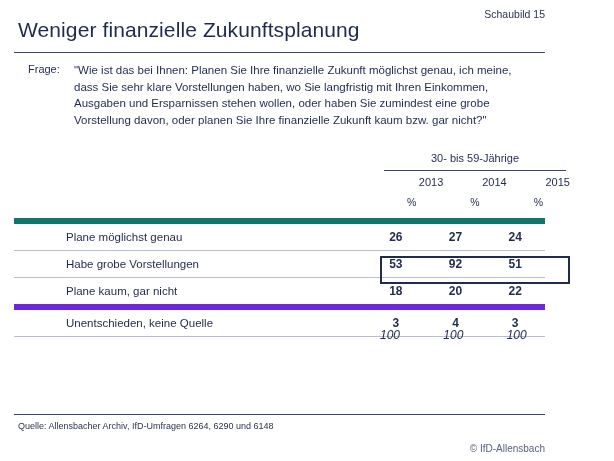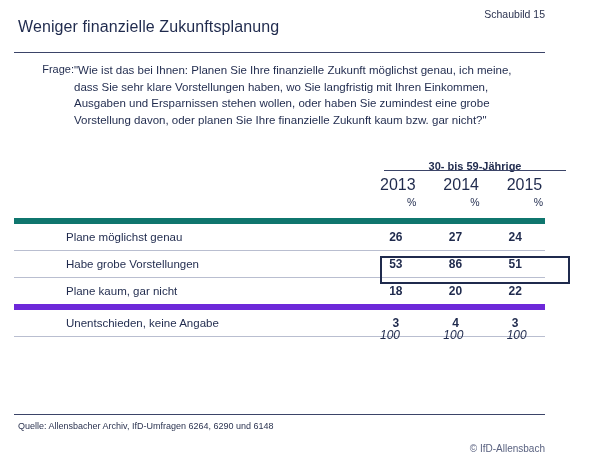--- a/index.html
+++ b/index.html
@@ -25,21 +25,21 @@
     position: absolute;
     top: 8px;
     right: 14px;
     font-size: 10.5px;
     color: #2b3350;
   }
   .title {
     position: absolute;
     top: 18px;
     left: 18px;
-    font-size: 16px;
+    font-size: 21px;
     color: #1f2a4d;
     letter-spacing: 0.1px;
   }
   .rule {
     position: absolute;
     left: 14px;
     right: 14px;
     height: 1px;
     background: #3b4468;
   }
@@ -51,64 +51,62 @@
     right: 30px;
     display: flex;
     align-items: flex-start;
   }
   .question-label {
     font-size: 11px;
     color: #1f2a4d;
     width: 46px;
     flex: 0 0 46px;
     padding-top: 1px;
-    text-align: right;
   }
   .question-text {
     font-size: 11.5px;
     line-height: 16.5px;
     color: #1f2a4d;
     flex: 1;
   }
   
   .table {
     position: absolute;
     top: 152px;
     left: 14px;
     right: 14px;
   }
   .group-head {
     position: absolute;
-    top: 8px;
+    top: 0px;
     left: 366px;
     width: 190px;
     text-align: center;
     font-size: 11px;
     color: #1f2a4d;
-    font-weight: bold;
   }
   .group-rule {
     position: absolute;
     top: 18px;
     left: 370px;
     width: 182px;
     height: 1px;
     background: #3b4468;
   }
   .years {
     position: absolute;
     top: 24px;
     left: 366px;
     width: 190px;
     display: flex;
   }
   .years .col {
     flex: 1;
-    text-align: left;
-    font-size: 16px;
+    text-align: right;
+    font-size: 11px;
     color: #1f2a4d;
   }
   .pct {
     position: absolute;
     top: 44px;
     left: 366px;
     width: 190px;
     display: flex;
   }
   .pct .col {
@@ -237,36 +235,36 @@
           <div class="col">26</div>
           <div class="col">27</div>
           <div class="col">24</div>
         </div>
       </div>
 
       <div class="row">
         <div class="label">Habe grobe Vorstellungen</div>
         <div class="vals">
           <div class="col">53</div>
-          <div class="col">86</div>
+          <div class="col">92</div>
           <div class="col">51</div>
         </div>
       </div>
 
       <div class="row highlight">
         <div class="label">Plane kaum, gar nicht</div>
         <div class="vals">
           <div class="col">18</div>
           <div class="col">20</div>
           <div class="col">22</div>
         </div>
       </div>
 
       <div class="row">
-        <div class="label">Unentschieden, keine Angabe</div>
+        <div class="label">Unentschieden, keine Quelle</div>
         <div class="vals">
           <div class="col">3</div>
           <div class="col">4</div>
           <div class="col">3</div>
         </div>
       </div>
 
     </div>
 
     <div class="hl-box"></div>

